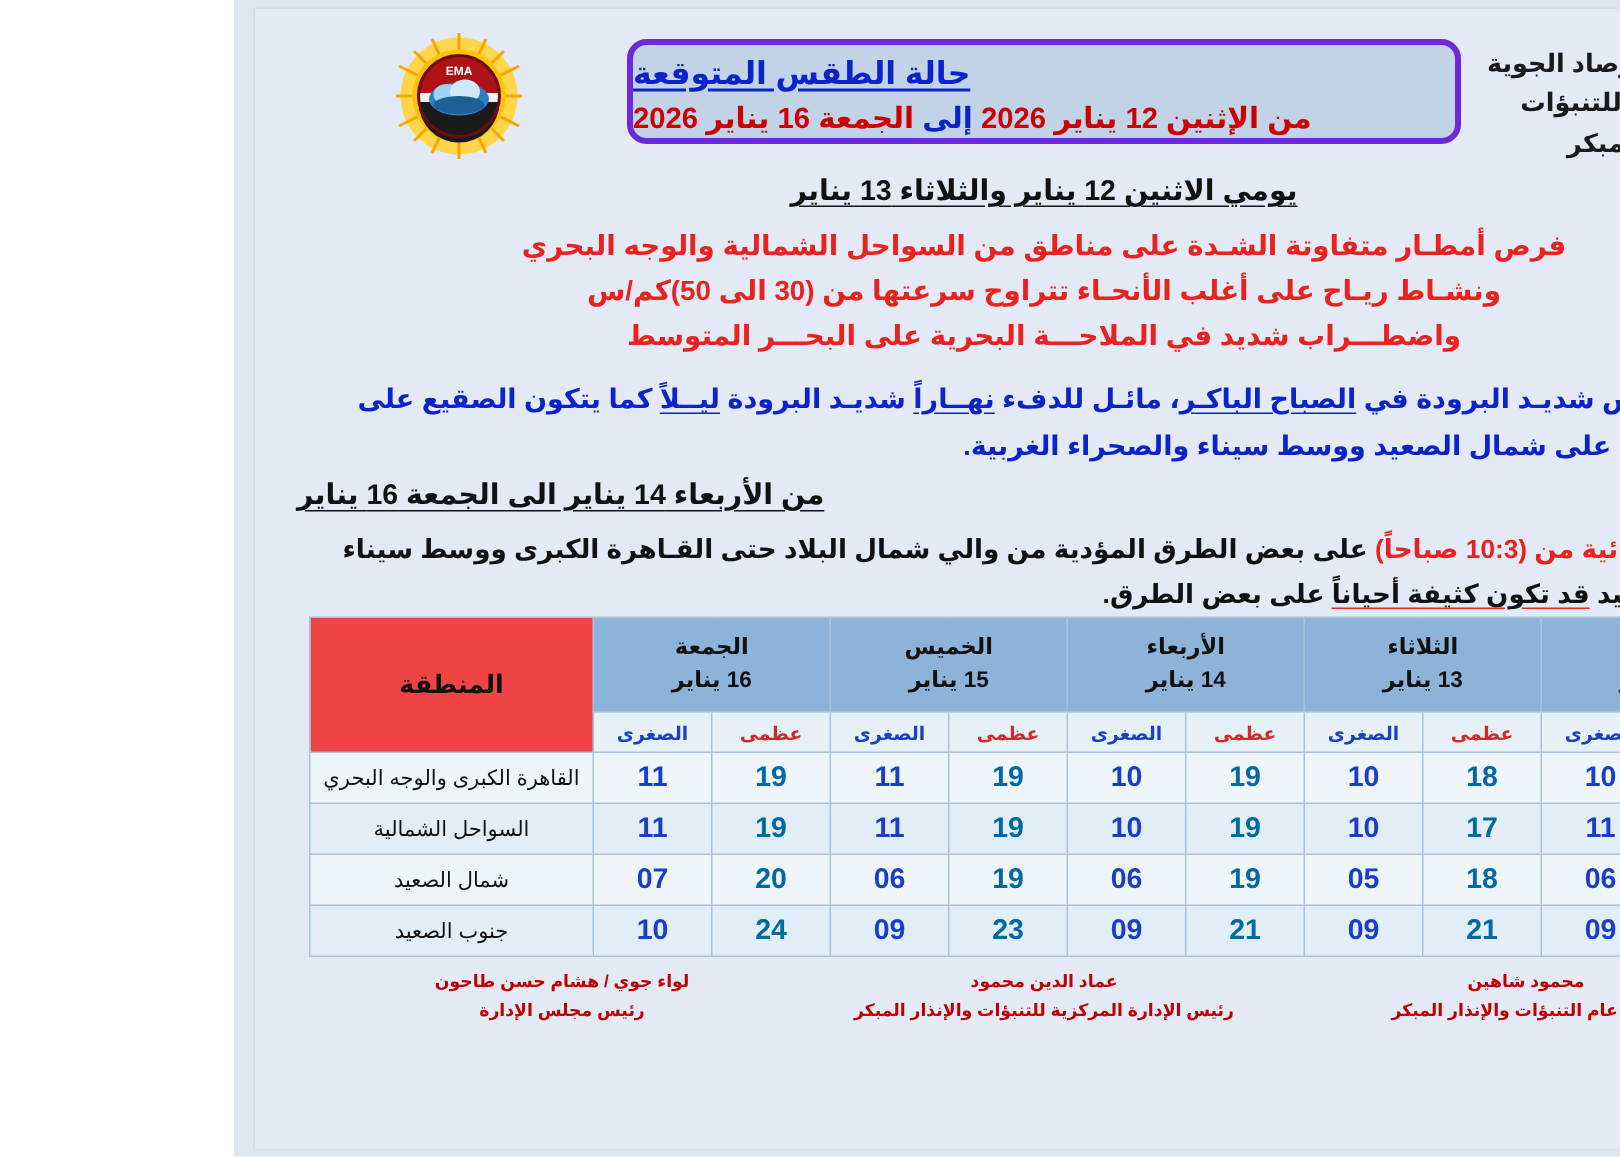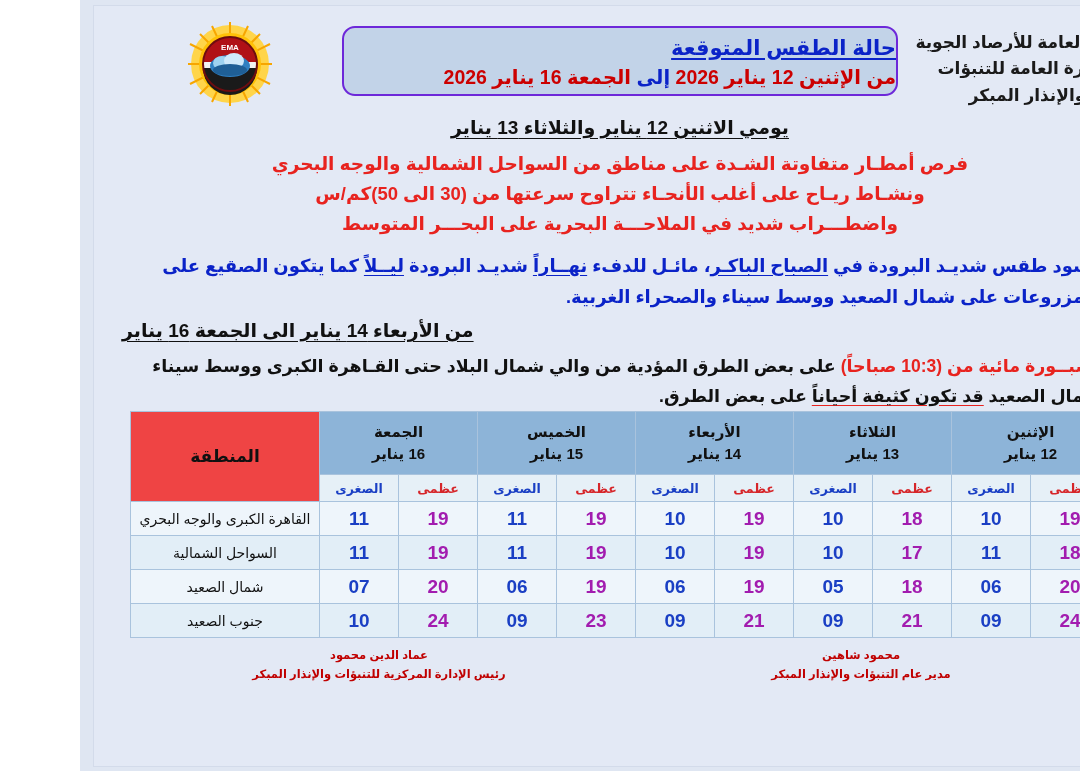--- a/index.html
+++ b/index.html
@@ -8,21 +8,21 @@
     background: #ffffff;
   }
   body {
     width: 1080px;
     height: 771px;
     font-family: "Liberation Sans", "DejaVu Sans", sans-serif;
     overflow: hidden;
   }
   #page {
     position: relative;
-    width: 1000px;
+    width: 924px;
     height: 771px;
     background: #dfe6f2;
     box-sizing: border-box;
   }
   .page-inner {
     position: absolute;
     left: 14px;
     top: 6px;
     width: 1052px;
     height: 760px;
@@ -47,25 +47,25 @@
     font-weight: bold;
     line-height: 1.55;
   }
   .title-box {
     position: absolute;
     right: 248px;
     top: 20px;
     width: 556px;
     height: 70px;
     background: #c2d3e8;
-    border: 2px solid #6d28d9;
+    border: 4px solid #6d28d9;
     border-radius: 13px;
     box-sizing: border-box;
     padding-top: 6px;
-    text-align: right;
+    text-align: left;
     margin-left: 36px;
   }
   .title-main {
     font-size: 21px;
     font-weight: bold;
     color: #0b23c8;
     text-decoration: underline;
     text-underline-offset: 3px;
     line-height: 1.35;
   }
@@ -196,21 +196,21 @@
     height: 26px;
   }
   td.sub-max { color: #d6262a; }
   td.sub-min { color: #1a3fc4; }
   td.val {
     height: 33px;
     font-size: 19px;
     font-weight: bold;
     background: #eef5fb;
   }
-  td.val.max { color: #a21caf; }
+  td.val.max { color: #0369a1; }
   td.val.min { color: #1a3fc4; }
   td.region {
     background: #eef5fb;
     color: #111111;
     font-size: 14px;
     font-weight: normal;
     height: 33px;
   }
   tr.alt td.val, tr.alt td.region { background: #e2eef7; }
 
@@ -405,17 +405,21 @@
 
     <div class="footer">
       <div class="sig">
         <span class="name">محمود شاهين</span>
         <span class="role">مدير عام التنبؤات والإنذار المبكر</span>
       </div>
       <div class="sig">
         <span class="name">عماد الدين محمود</span>
         <span class="role">رئيس الإدارة المركزية للتنبؤات والإنذار المبكر</span>
       </div>
+      <div class="sig">
+        <span class="name">لواء جوي / هشام حسن طاحون</span>
+        <span class="role">رئيس مجلس الإدارة</span>
+      </div>
     </div>
 
   </div>
  </div>
 </div>
 
 </body></html>

